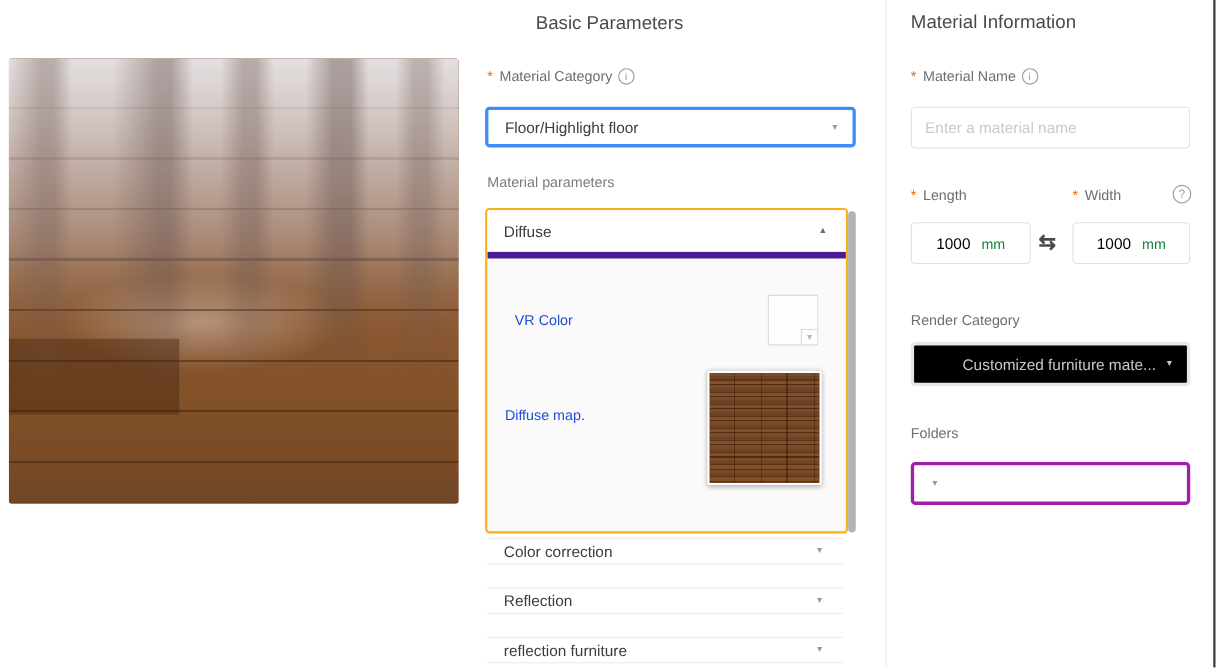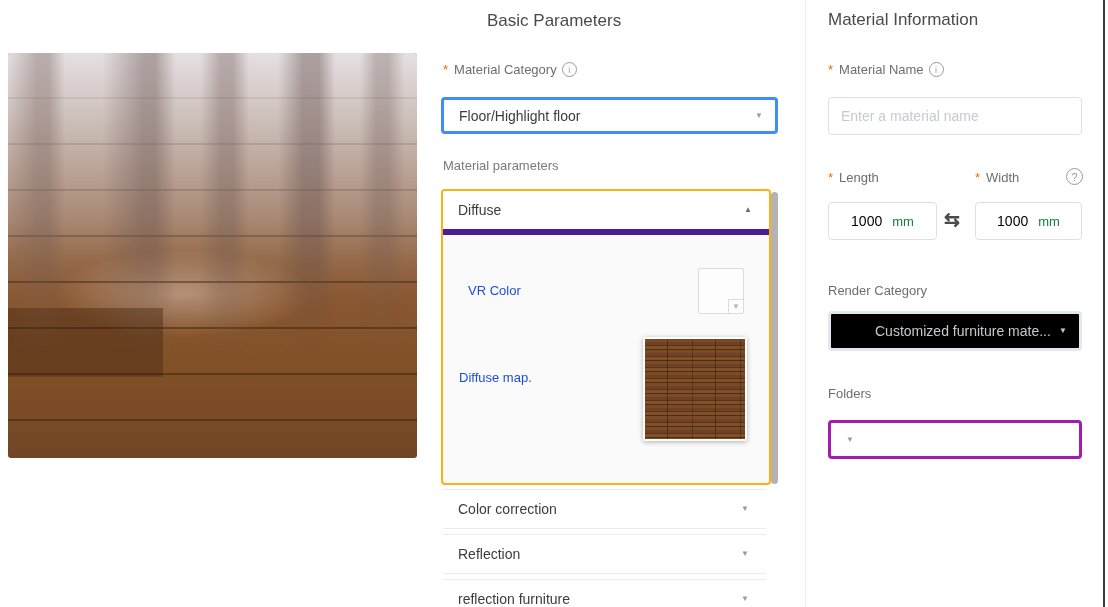--- a/index.html
+++ b/index.html
@@ -59,21 +59,21 @@
   .vr-swatch .corner { position:absolute; right:0; bottom:0; width:15px; height:14px;
     border-left:1px solid #dcdcdc; border-top:1px solid #dcdcdc;
     display:flex; align-items:center; justify-content:center; }
   .vr-swatch .corner .caret { font-size:8px; color:#b5b5b5; }
   .map-thumb { position:absolute; left:200px; top:146px; width:104px; height:104px;
     border:2px solid #fff; box-shadow:0 1px 5px rgba(0,0,0,.3); border-radius:2px;
     background-color:#6a3f22;
     background-image:
       repeating-linear-gradient(90deg, rgba(40,20,8,0) 0 22px, rgba(40,20,8,.45) 22px 23px, rgba(40,20,8,0) 23px 47px, rgba(40,20,8,.35) 47px 48px),
       repeating-linear-gradient(180deg, #7b4b28 0 3px, #6e4224 3px 6px, #5d3419 6px 7px, #815026 7px 10px, #4f2d15 10px 11px); }
-  .collapse-row { position:absolute; left:443px; width:323px; height:40px; background:#fff;
+  .collapse-row { position:absolute; left:443px; width:323px; height:24px; background:#fff;
     border-top:1px solid #ebebeb; border-bottom:1px solid #ebebeb;
     display:flex; align-items:center; justify-content:space-between; padding:0 17px 0 15px;
     font-size:14px; color:#3c3c3c; }
   .scroll-thumb { position:absolute; left:771px; top:192px; width:7px; height:292px;
     background:#b3b3b3; border-radius:4px; }
 
   
   .col-divider { position:absolute; left:805px; top:0; width:1px; height:607px; background:#ebebeb; }
   .window-edge { position:absolute; left:1103px; top:0; width:2px; height:607px; background:#3a3a3a; }
 

